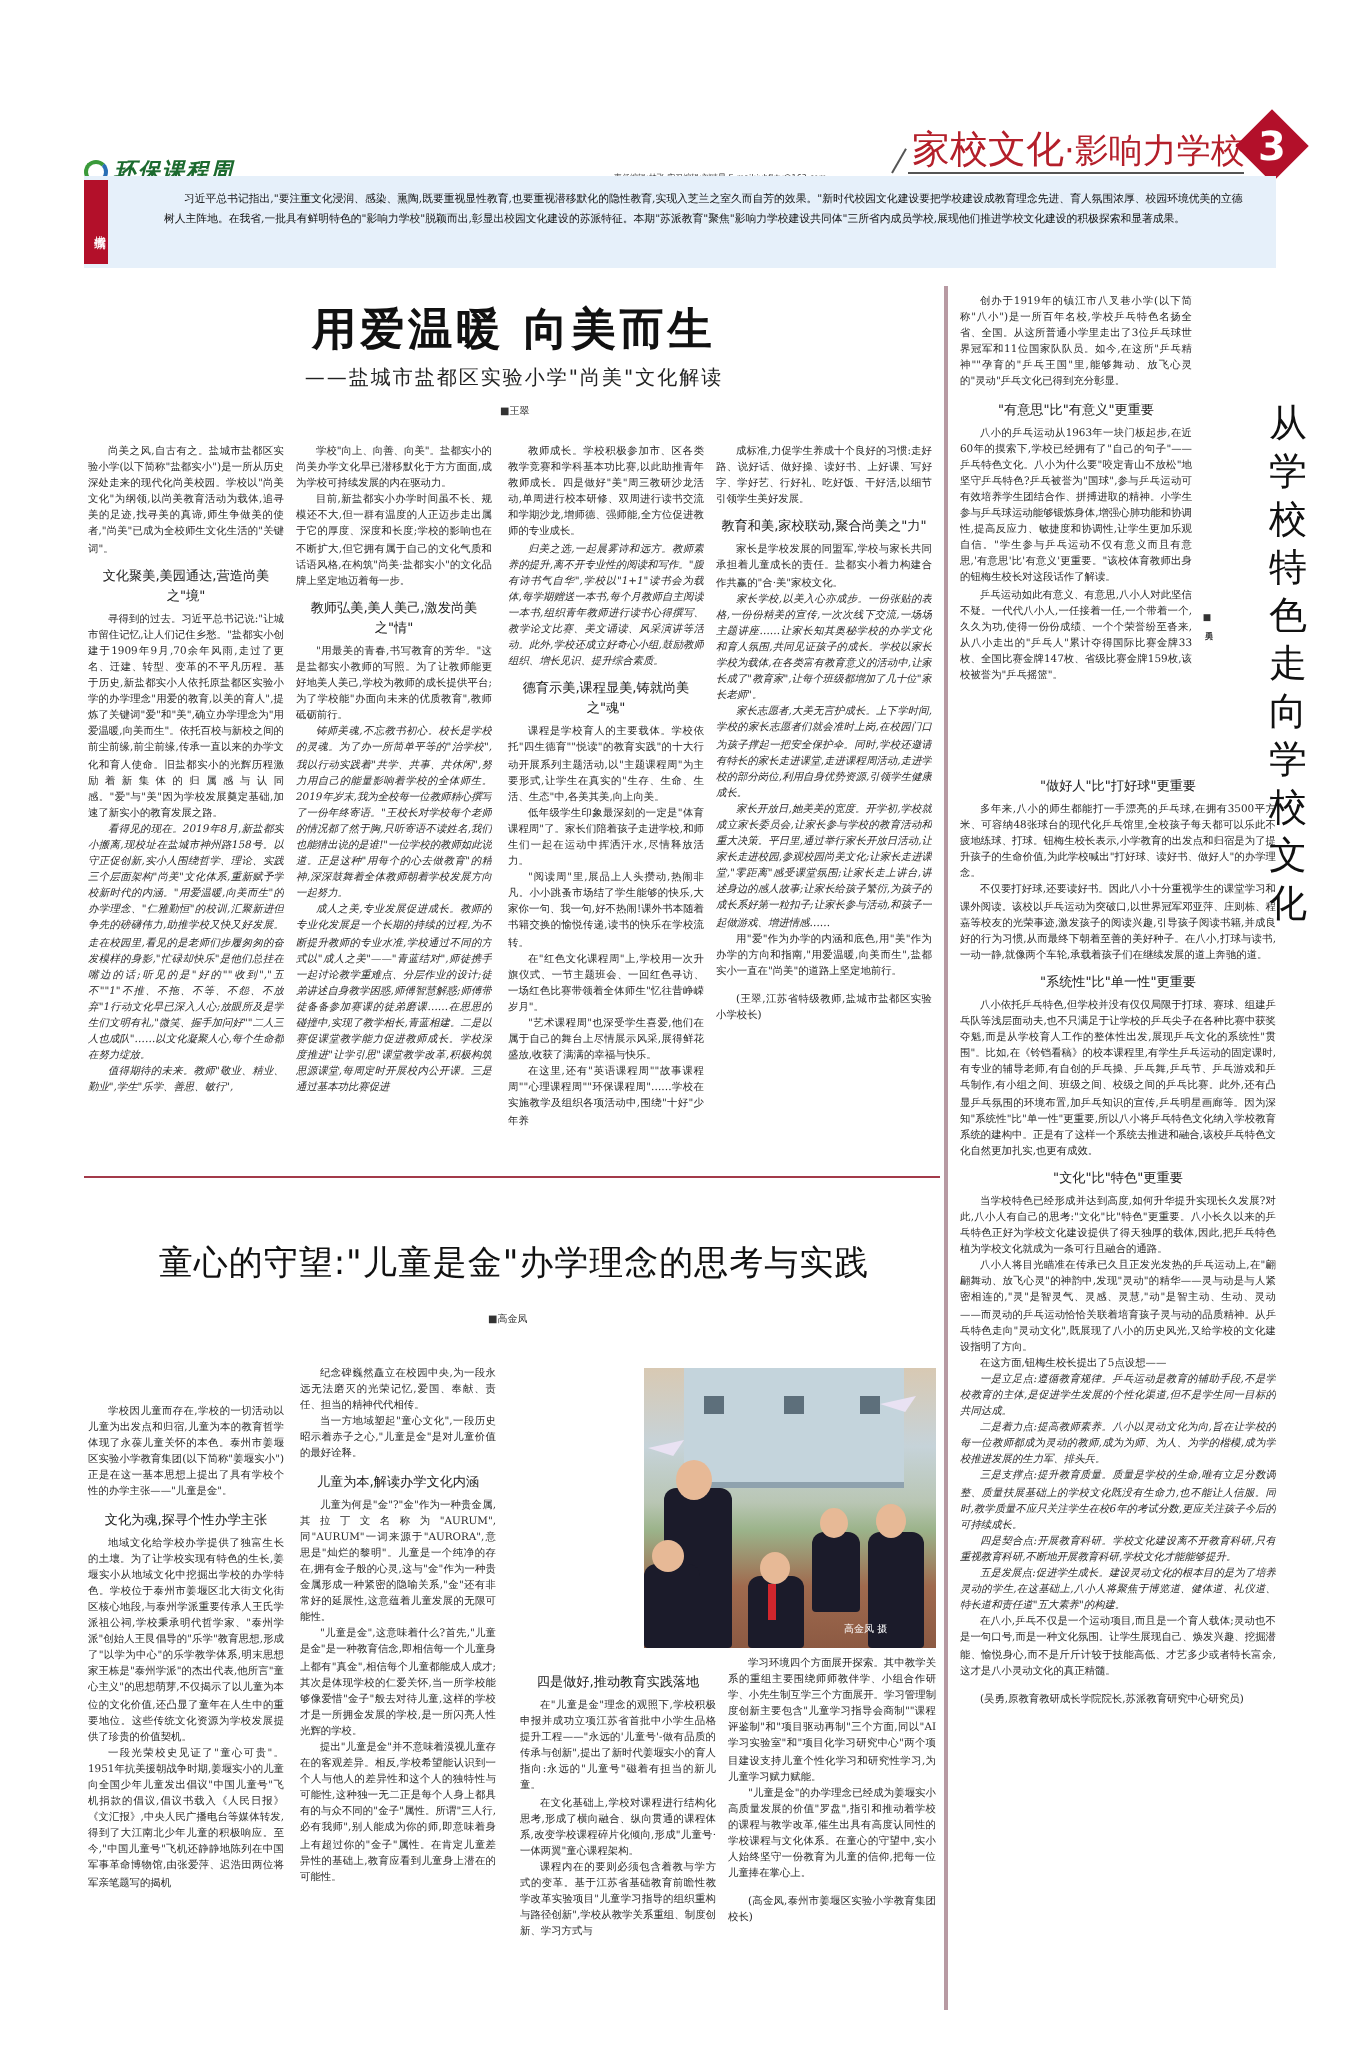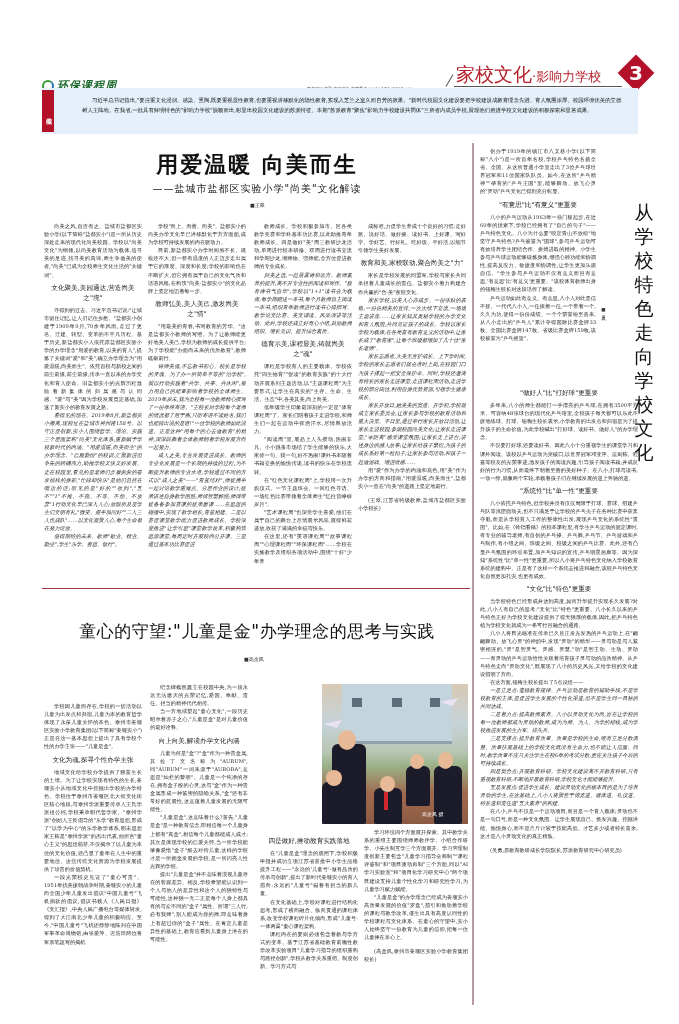--- a/index.html
+++ b/index.html
@@ -8,21 +8,21 @@
 
   .masthead { position: absolute; left: 42px; top: 58px; width: 605px; height: 36px; }
   .logo { position: absolute; left: 0; top: 20px; display: flex; align-items: center; gap: 3px; }
   .logo-mark { width: 12px; height: 12px; border-radius: 50%; border: 2.5px solid #3a9a3a; border-right-color: #2a6fb5; }
   .logo-text { font-family: "DejaVu Serif", serif; font-size: 11px; color: #1c6a2f; font-style: italic; font-weight: bold; letter-spacing: 1px; }
   .editor-line { position: absolute; left: 265px; top: 28px; font-size: 4px; color: #333; white-space: nowrap; }
   .rule-left { position: absolute; left: 0; top: 40px; width: 405px; height: 1px; background: #555; }
   .rule-slant { position: absolute; left: 404px; top: 28px; width: 14px; height: 1px; background: #555; transform: rotate(-60deg); transform-origin: left; }
   .rule-right { position: absolute; left: 412px; top: 28px; width: 168px; height: 1px; background: #555; }
   .section-title { position: absolute; left: 414px; top: 4px; font-size: 19px; color: #b41f2a; white-space: nowrap; }
-  .section-title .sub { font-size: 13px; }
+  .section-title .sub { font-size: 17px; }
   .page-badge { position: absolute; left: 581px; top: 2px; width: 26px; height: 26px; background: #b3102a; transform: rotate(45deg); }
   .page-num { position: absolute; left: 581px; top: 1px; width: 26px; height: 28px; font-size: 20px; font-weight: bold; color: #fff; text-align: center; line-height: 28px; }
   .date-line { position: absolute; left: 460px; top: 33px; font-size: 4px; color: #333; white-space: nowrap; }
 
   .intro { position: absolute; left: 42px; top: 88px; width: 596px; height: 46px; background: #e6f0fa; }
   .intro-tag { position: absolute; left: 0; top: 2px; width: 12px; height: 42px; background: #b3102a; color: #fff; font-size: 6px; line-height: 10px; text-align: center; padding-top: 4px; writing-mode: vertical-rl; }
   .intro-text { position: absolute; left: 40px; top: 8px; width: 540px; font-size: 5.4px; line-height: 9.5px; color: #111; text-indent: 10px; font-family: "DejaVu Serif", serif; }
 
   .art1-title { position: absolute; left: 42px; top: 150px; width: 430px; text-align: center; font-size: 22px; font-weight: bold; letter-spacing: 2px; color: #111; }
   .art1-sub { position: absolute; left: 42px; top: 182px; width: 430px; text-align: center; font-size: 10px; color: #222; letter-spacing: 1px; }
@@ -125,21 +125,21 @@
 
 <div class="col" style="left:44px;top:702px;width:98px;height:318px;">
     <p class="">学校因儿童而存在,学校的一切活动以儿童为出发点和归宿,儿童为本的教育哲学体现了永葆儿童关怀的本色。泰州市姜堰区实验小学教育集团(以下简称"姜堰实小")正是在这一基本思想上提出了具有学校个性的办学主张——"儿童是金"。</p>
     <p class="hd">文化为魂,探寻个性办学主张</p>
     <p class="">地域文化给学校办学提供了独富生长的土壤。为了让学校实现有特色的生长,姜堰实小从地域文化中挖掘出学校的办学特色。学校位于泰州市姜堰区北大街文化街区核心地段,与泰州学派重要传承人王氏学派祖公祠,学校秉承明代哲学家、"泰州学派"创始人王艮倡导的"乐学"教育思想,形成了"以学为中心"的乐学教学体系,明末思想家王栋是"泰州学派"的杰出代表,他所言"童心主义"的思想萌芽,不仅揭示了以儿童为本位的文化价值,还凸显了童年在人生中的重要地位。这些传统文化资源为学校发展提供了珍贵的价值契机。</p>
     <p class="">一段光荣校史见证了"童心可贵"。1951年抗美援朝战争时期,姜堰实小的儿童向全国少年儿童发出倡议"中国儿童号"飞机捐款的倡议,倡议书载入《人民日报》《文汇报》,中央人民广播电台等媒体转发,得到了大江南北少年儿童的积极响应。至今,"中国儿童号"飞机还静静地陈列在中国军事革命博物馆,由张爱萍、迟浩田两位将军亲笔题写的揭机</p>
   </div>
 <div class="col" style="left:150px;top:683px;width:98px;height:318px;">
     <p class="">纪念碑巍然矗立在校园中央,为一段永远无法磨灭的光荣记忆,爱国、奉献、责任、担当的精神代代相传。</p>
     <p class="">当一方地域塑起"童心文化",一段历史昭示着赤子之心,"儿童是金"是对儿童价值的最好诠释。</p>
-    <p class="hd">向上向美,解读办学文化内涵</p>
+    <p class="hd">儿童为本,解读办学文化内涵</p>
     <p class="">儿童为何是"金"?"金"作为一种贵金属,其拉丁文名称为"AURUM",同"AURUM"一词来源于"AURORA",意思是"灿烂的黎明"。儿童是一个纯净的存在,拥有金子般的心灵,这与"金"作为一种贵金属形成一种紧密的隐喻关系,"金"还有非常好的延展性,这意蕴着儿童发展的无限可能性。</p>
     <p class="">"儿童是金",这意味着什么?首先,"儿童是金"是一种教育信念,即相信每一个儿童身上都有"真金",相信每个儿童都能成人成才;其次是体现学校的仁爱关怀,当一所学校能够像爱惜"金子"般去对待儿童,这样的学校才是一所拥金发展的学校,是一所闪亮人性光辉的学校。</p>
     <p class="">提出"儿童是金"并不意味着漠视儿童存在的客观差异。相反,学校希望能认识到一个人与他人的差异性和这个人的独特性与可能性,这种独一无二正是每个人身上都具有的与众不同的"金子"属性。所谓"三人行,必有我师",别人能成为你的师,即意味着身上有超过你的"金子"属性。在肯定儿童差异性的基础上,教育应看到儿童身上潜在的可能性。</p>
   </div>
 <div class="col" style="left:260px;top:832px;width:98px;height:172px;">
     <p class="hd">四是做好,推动教育实践落地</p>
     <p class="">在"儿童是金"理念的观照下,学校积极申报并成功立项江苏省首批中小学生品格提升工程——"永远的'儿童号'-做有品质的传承与创新",提出了新时代姜堰实小的育人指向:永远的"儿童号"磁着有担当的新儿童。</p>
     <p class="">在文化基础上,学校对课程进行结构化思考,形成了横向融合、纵向贯通的课程体系,改变学校课程碎片化倾向,形成"儿童号·一体两翼"童心课程架构。</p>
     <p class="">课程内在的要则必须包含着教与学方式的变革。基于江苏省基础教育前瞻性教学改革实验项目"儿童学习指导的组织重构与路径创新",学校从教学关系重组、制度创新、学习方式与</p>
   </div>

